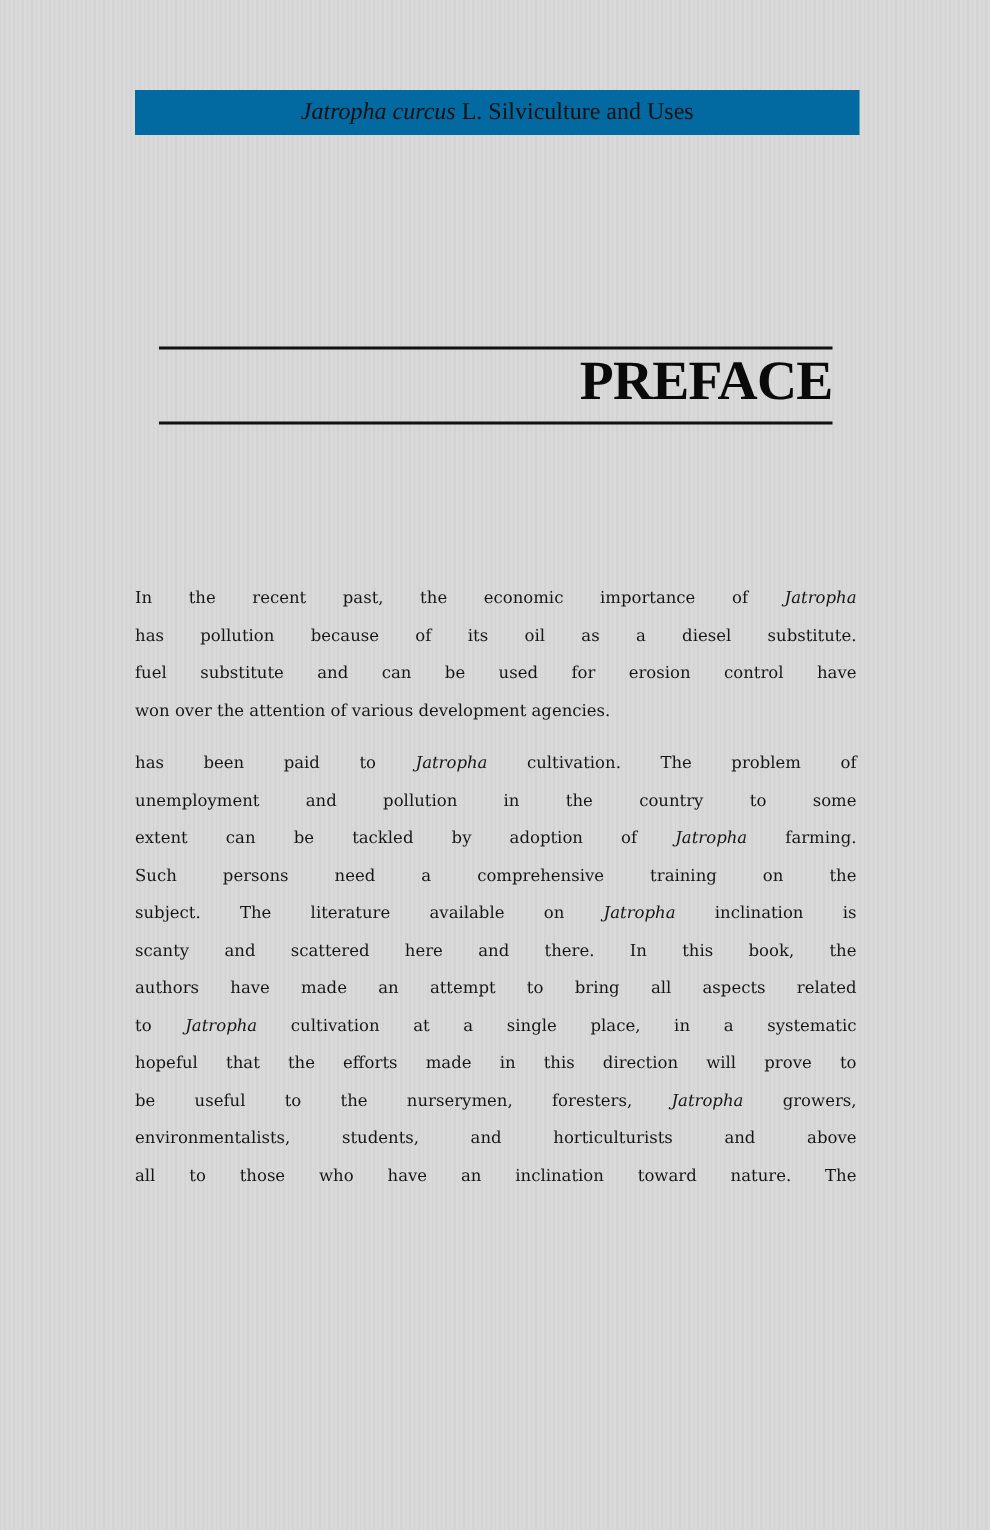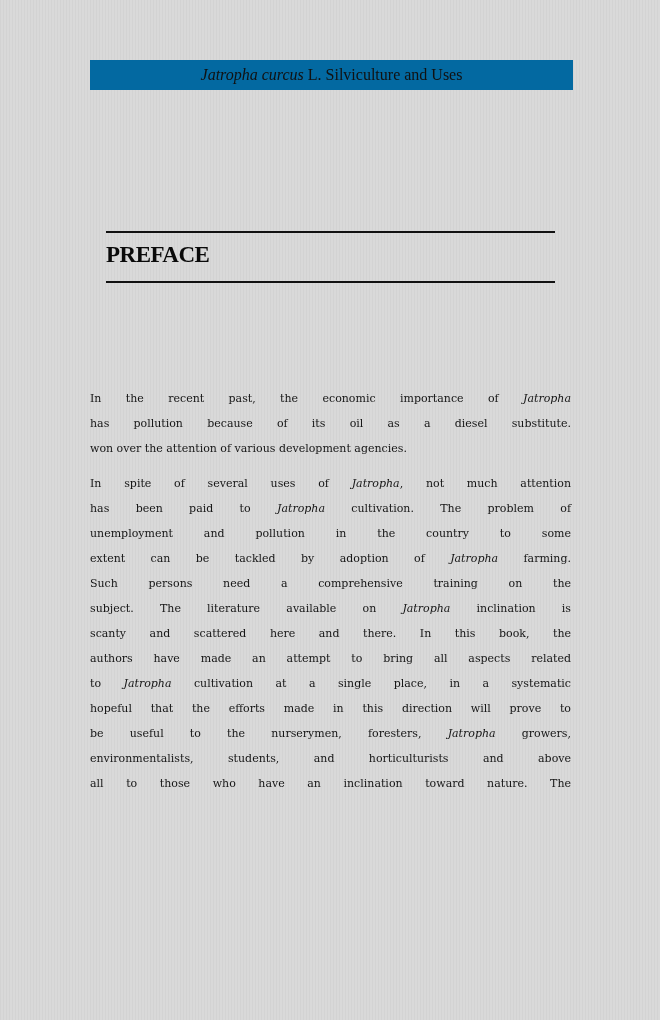--- a/index.html
+++ b/index.html
@@ -39,24 +39,24 @@
       height: 2px;
       background: #111;
     }
     .rule.top { top: 231px; }
     .rule.bottom { top: 281px; }
     .chapter-title {
       position: absolute;
       left: 106px;
       width: 449px;
       top: 236px;
-      text-align: left;
+      text-align: right;
       font-family: "Liberation Serif", serif;
       font-weight: bold;
-      font-size: 23px;
+      font-size: 37px;
       letter-spacing: -0.5px;
       line-height: 38px;
       color: #0a0a0a;
     }
     .body-text {
       position: absolute;
       left: 90px;
       top: 386px;
       width: 481px;
       font-size: 11px;
@@ -81,24 +81,24 @@
 </div>
 
 <div class="rule top"></div>
 <div class="chapter-title">PREFACE</div>
 <div class="rule bottom"></div>
 
 <div class="body-text" id="body-text">
     <div style="margin-bottom: 10px;">
       <div class="line" style="white-space: normal;"><span>In the recent past, the economic importance of </span><i>Jatropha</i></div>
       <div class="line" style="white-space: normal;"><span>has pollution because of its oil as a diesel substitute.</span></div>
+      <div class="line" style="white-space: normal;"><span>fuel substitute and can be used for erosion control have</span></div>
       <div class="line left" style="white-space: normal;"><span>won over the attention of various development agencies.</span></div>
     </div>
     <div style="margin-bottom: 10px;">
-      <div class="line" style="white-space: normal;"><span>In spite of several uses of </span><i>Jatropha</i><span>, not much attention</span></div>
       <div class="line" style="white-space: normal;"><span>has been paid to </span><i>Jatropha</i><span> cultivation.  The problem of</span></div>
       <div class="line" style="white-space: normal;"><span>unemployment and pollution in the country to some</span></div>
       <div class="line" style="white-space: normal;"><span>extent can be tackled by adoption of </span><i>Jatropha</i><span> farming.</span></div>
       <div class="line" style="white-space: normal;"><span>Such persons need a comprehensive training on the</span></div>
       <div class="line" style="white-space: normal;"><span>subject. The literature available on </span><i>Jatropha</i><span> inclination is</span></div>
       <div class="line" style="white-space: normal;"><span>scanty and scattered here and there. In this book, the</span></div>
       <div class="line" style="white-space: normal;"><span>authors have made an attempt to bring all aspects related</span></div>
       <div class="line" style="white-space: normal;"><span>to </span><i>Jatropha</i><span> cultivation at a single place, in a systematic</span></div>
       <div class="line" style="white-space: normal;"><span>hopeful that the efforts made in this direction will prove to</span></div>
       <div class="line" style="white-space: normal;"><span>be useful to the nurserymen, foresters, </span><i>Jatropha</i><span> growers,</span></div>

